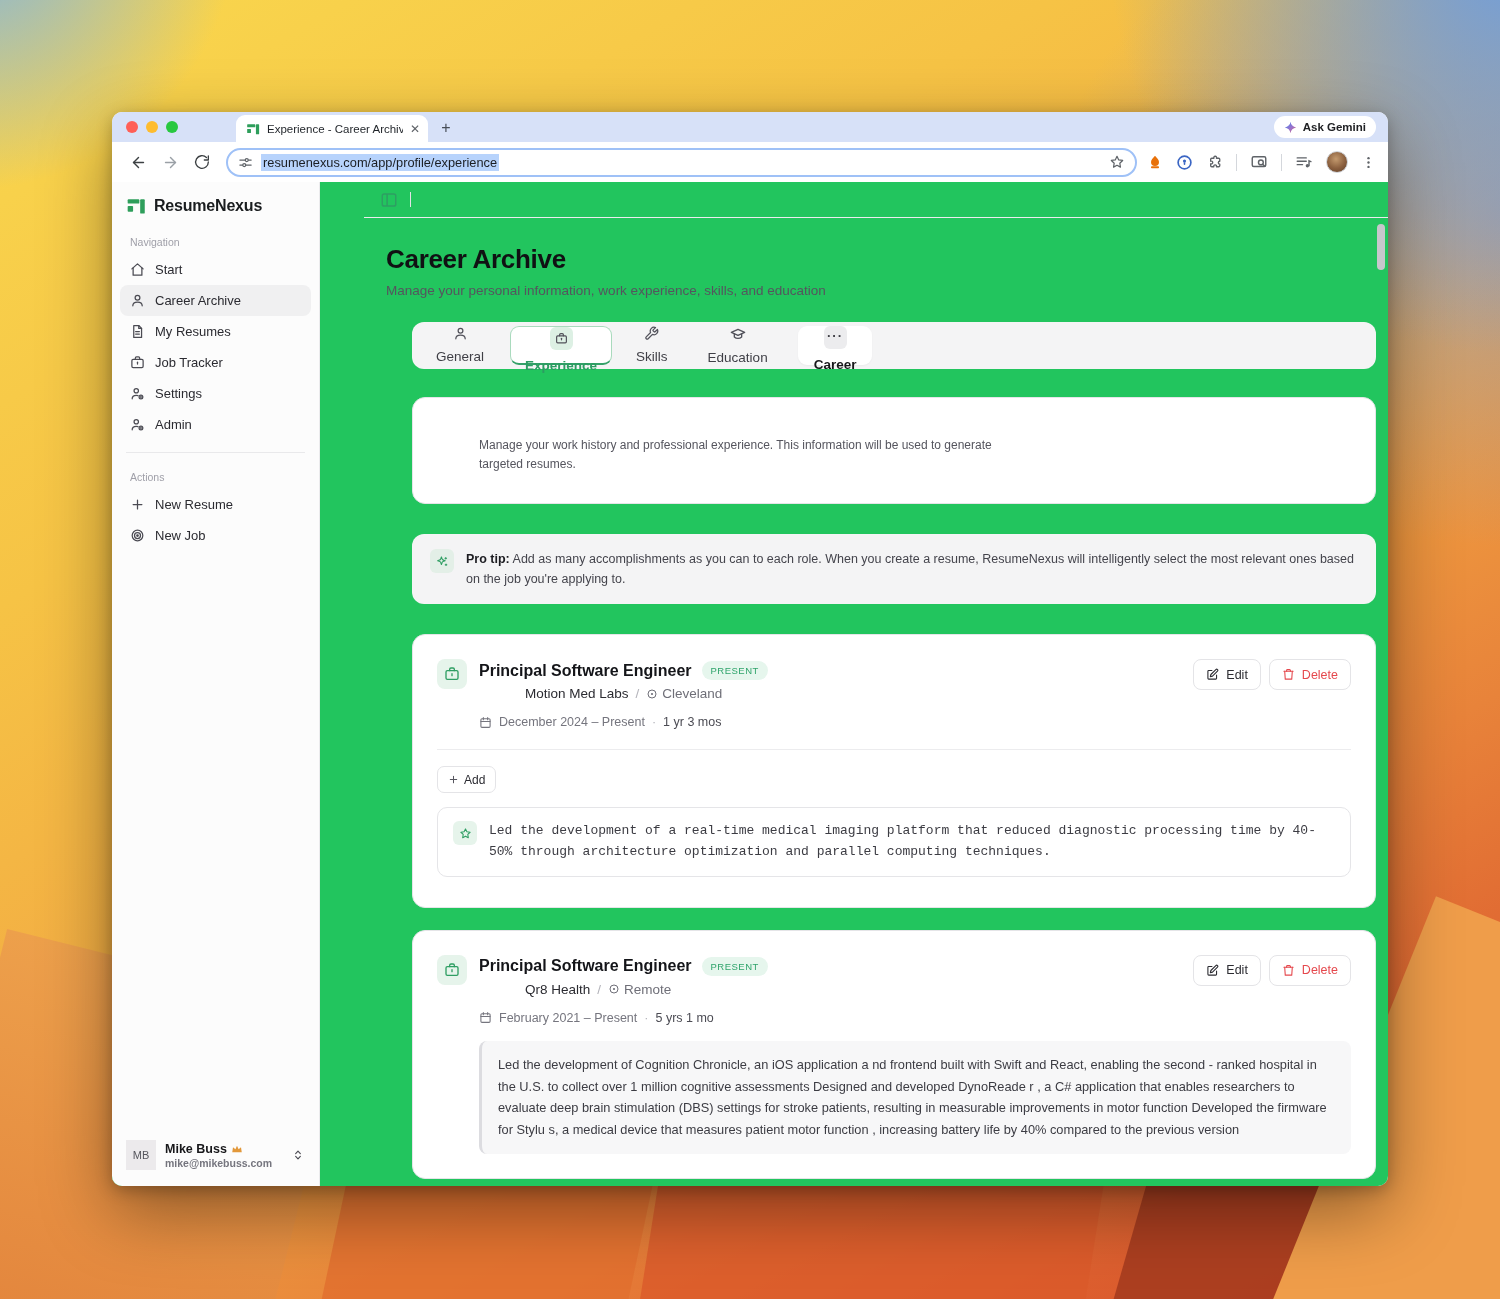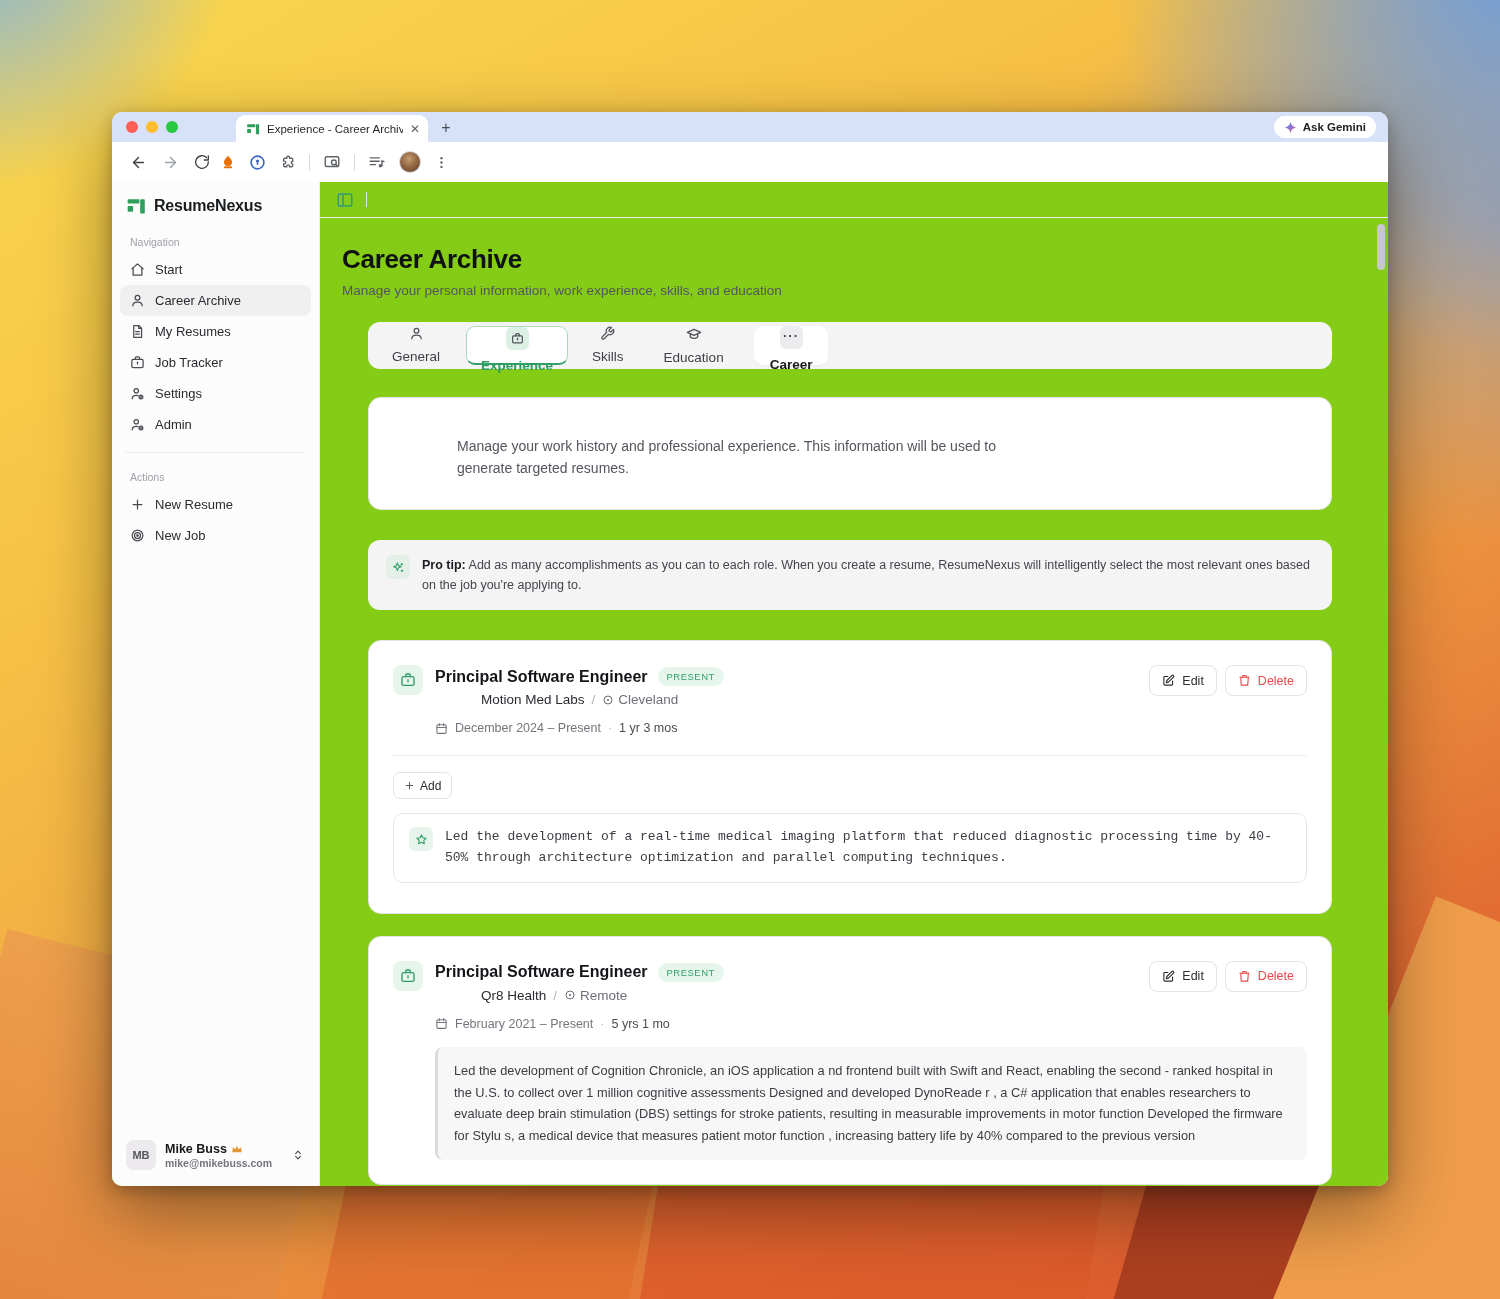--- a/index.html
+++ b/index.html
@@ -43,33 +43,33 @@
   .toolbar { height:40px; background:#fff; display:flex; align-items:center; padding:0 10px 0 12px; gap:4px; flex:none; }
   .nav-ic { width:28px; height:28px; display:flex; align-items:center; justify-content:center; border-radius:50%; flex:none; }
   .omnibox { flex:1; height:29px; border:2px solid #9fc1f7; border-radius:15px; display:flex; align-items:center; padding:0 10px 0 10px; gap:8px; margin:0 6px; background:#fff; min-width:0; }
   .omnibox .url { font-size:12.8px; color:#1b1e22; background:#b7d3fc; padding:1px 2px; white-space:nowrap; overflow:hidden; }
   .omnibox .spacer { flex:1; }
   .tb-right { display:flex; align-items:center; gap:13px; padding-right:2px; }
   .tb-sep { width:1px; height:17px; background:#d4d7dc; }
   .avatar-photo { width:22px; height:22px; border-radius:50%; background:radial-gradient(circle at 45% 35%, #c49a6e 0%, #8a5f3e 55%, #5e3e28 100%); border:1px solid #d0d3d8; }
 
   
-  .chrome-body { flex:1; display:flex; min-height:0; background:#84cc16; }
+  .chrome-body { flex:1; display:flex; min-height:0; background:#22c55e;gap:44px; }
 
   
   .sidebar { width:208px; flex:none; background:#fcfcfc; border-right:1px solid #ebebed; padding:10px 8px 0 8px; position:relative; }
   .brand { display:flex; align-items:center; gap:8px; padding:4px 6px 14px 6px; }
   .brand-name { font-size:16px; font-weight:700; color:#1a1d1f; letter-spacing:-.2px; }
   .section-label { font-size:10.5px; color:#9f9fa8; padding:6px 10px 6px 10px; }
   .nav-item { display:flex; align-items:center; gap:10px; height:31px; padding:0 10px; border-radius:8px; font-size:13px; font-weight:500; color:#2b2b31; cursor:default; }
   .nav-item.active { background:#f0f0f1; }
   .nav-item svg { color:#4b4b53; flex:none; }
   .side-divider { height:1px; background:#e9e9eb; margin:12px 6px; }
   .side-user { position:absolute; left:8px; right:8px; bottom:10px; display:flex; align-items:center; gap:9px; padding:6px; border-radius:10px; }
-  .mb-avatar { width:30px; height:30px; border-radius:7px; background:#eceaec; color:#55555c; font-size:11px; font-weight:700; display:flex; align-items:center; justify-content:center; flex:none; }
+  .mb-avatar { width:30px; height:30px; border-radius:0; background:#eceaec; color:#55555c; font-size:11px; font-weight:400; display:flex; align-items:center; justify-content:center; flex:none; }
   .side-user .uname { font-size:12.5px; font-weight:700; color:#18181b; display:flex; align-items:center; gap:4px; }
   .side-user .uemail { font-size:10.5px; color:#75757e; margin-top:1px;font-weight:bold; }
   .side-user .grow { flex:1; min-width:0; }
 
   
   .main { flex:1; display:flex; flex-direction:column; min-width:0; position:relative; }
   .main-topbar { height:36px; border-bottom:1px solid #ececee; display:flex; align-items:center; padding-left:16px; gap:12px; flex:none; }
   .topbar-vline { width:1px; height:15px; background:#e2e2e5; }
   .main-scroll { flex:1; overflow:hidden; padding:26px 0 0 22px; }
   .page-title { font-size:26px; font-weight:700; color:#101113; letter-spacing:-.3px; }
@@ -85,21 +85,21 @@
   .icon-tile { width:23px; height:23px; border-radius:6px; display:flex; align-items:center; justify-content:center; flex:none; }
   .tile-green { background:#ddf0e4; color:#2c9d62; }
   .tile-gray { background:#ececee; color:#3f3f46; }
   .dots { font-size:13px; font-weight:700; letter-spacing:1px; line-height:1; margin-top:-4px; }
 
   
   .card { border:1px solid #e5e5e8; border-radius:13px; background:#fff; padding:24px; margin-bottom:30px; }
   .we-head { display:flex; align-items:flex-start; gap:12px; position:relative; }
   .we-tile { width:30px; height:30px; border-radius:8px; background:#e6f4eb; display:flex; align-items:center; justify-content:center; color:#2f9e63; flex:none; }
   .we-title { font-size:18px; font-weight:700; color:#131417; margin-top:4px; }
-  .we-desc { font-size:14px; color:#55555e; line-height:1.55; margin:14px 0 0 64px; max-width:545px; }
+  .we-desc { font-size:12px; color:#55555e; line-height:1.55; margin:14px 0 0 42px; max-width:545px; }
   .btn-gray { position:absolute; right:0; top:42px; background:#f4f4f5; border-radius:9px; height:38px; display:flex; align-items:center; gap:8px; padding:0 16px; font-size:13.5px; font-weight:500; color:#1c1c21; cursor:default; }
 
   .protip { background:#f4f4f5; border-radius:12px; padding:15px 18px; display:flex; gap:12px; margin-bottom:30px; align-items:flex-start; }
   .protip-tile { width:24px; height:24px; border-radius:6px; background:#e3efe7; display:flex; align-items:center; justify-content:center; color:#2f9e63; flex:none; }
   .protip-text { font-size:12.5px; color:#44444c; line-height:1.6; max-width:900px; }
   .protip-text b { color:#1c1c21; }
 
   .xp-head { display:flex; align-items:flex-start; gap:12px; }
   .xp-mid { flex:1; min-width:0; }
   .xp-titlerow { display:flex; align-items:center; gap:10px; margin-top:2px; }
@@ -187,20 +187,35 @@
             <path d="M5 12h14"></path>
             <path d="M12 5l7 7-7 7"></path>
           </svg>
       </span>
       <span class="nav-ic">
         <svg width="16" height="16" viewBox="0 0 24 24" fill="none" stroke="#3c4043" stroke-width="2" stroke-linecap="round" stroke-linejoin="round">
             <path d="M21.5 12a9.5 9.5 0 1 1-2.8-6.7"></path>
             <path d="M21.5 3v6h-6"></path>
           </svg>
       </span>
+      <div class="omnibox">
+        <svg width="15" height="15" viewBox="0 0 24 24" fill="none" stroke="#5f6368" stroke-width="2" stroke-linecap="round">
+            <path d="M3 8h8"></path>
+            <path d="M17 8h4"></path>
+            <circle cx="14" cy="8" r="2.4"></circle>
+            <path d="M3 16h4"></path>
+            <path d="M13 16h8"></path>
+            <circle cx="10" cy="16" r="2.4"></circle>
+          </svg>
+        <span class="url">resumenexus.com/app/profile/experience</span>
+        <span class="spacer"></span>
+        <svg width="16" height="16" viewBox="0 0 24 24" fill="none" stroke="#5f6368" stroke-width="1.8" stroke-linejoin="round">
+            <path d="M12 3.5l2.6 5.4 5.9.8-4.3 4.1 1 5.9-5.2-2.8-5.2 2.8 1-5.9L3.5 9.7l5.9-.8z"></path>
+          </svg>
+      </div>
       <div class="tb-right">
         <svg width="16" height="16" viewBox="0 0 24 24">
             <path fill="#e8710a" d="M12 2.5c2.4 3.4 6 5.3 6 9.5a6 6 0 0 1-12 0c0-4.2 3.6-6.1 6-9.5z"></path>
             <rect x="6" y="18.5" width="12" height="3" rx="1.2" fill="#e8710a"></rect>
           </svg>
         <svg width="17" height="17" viewBox="0 0 24 24" fill="none">
             <circle cx="12" cy="12" r="9" stroke="#3b66c4" stroke-width="2.4"></circle>
             <circle cx="12" cy="10" r="2.2" fill="#3b66c4"></circle>
             <rect x="10.9" y="11.5" width="2.2" height="4" rx="1" fill="#3b66c4"></rect>
           </svg>

